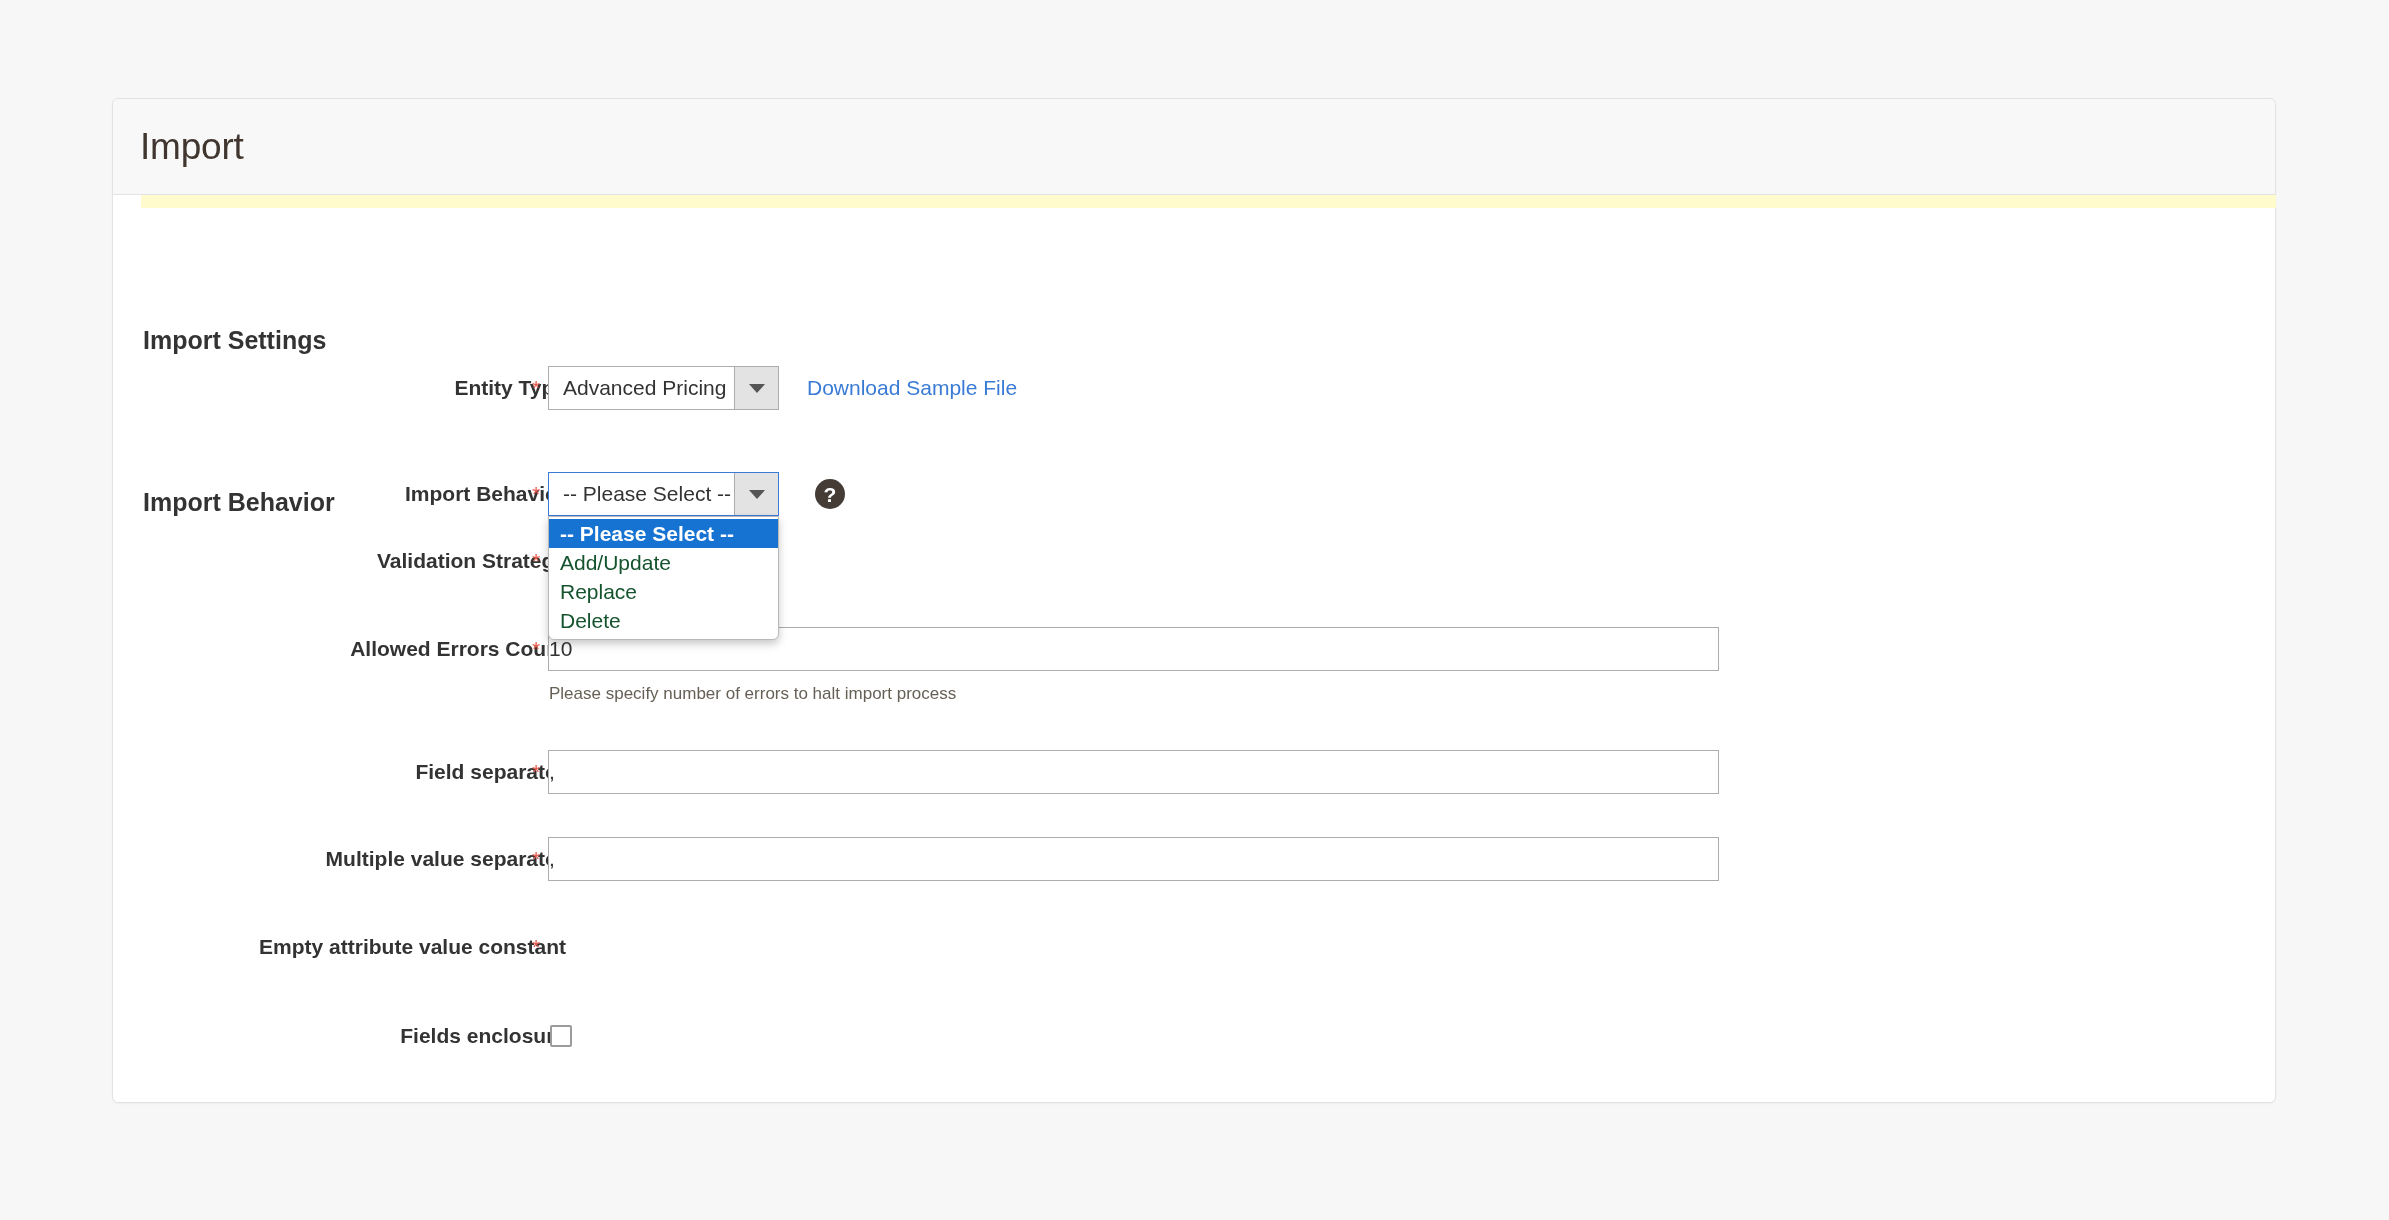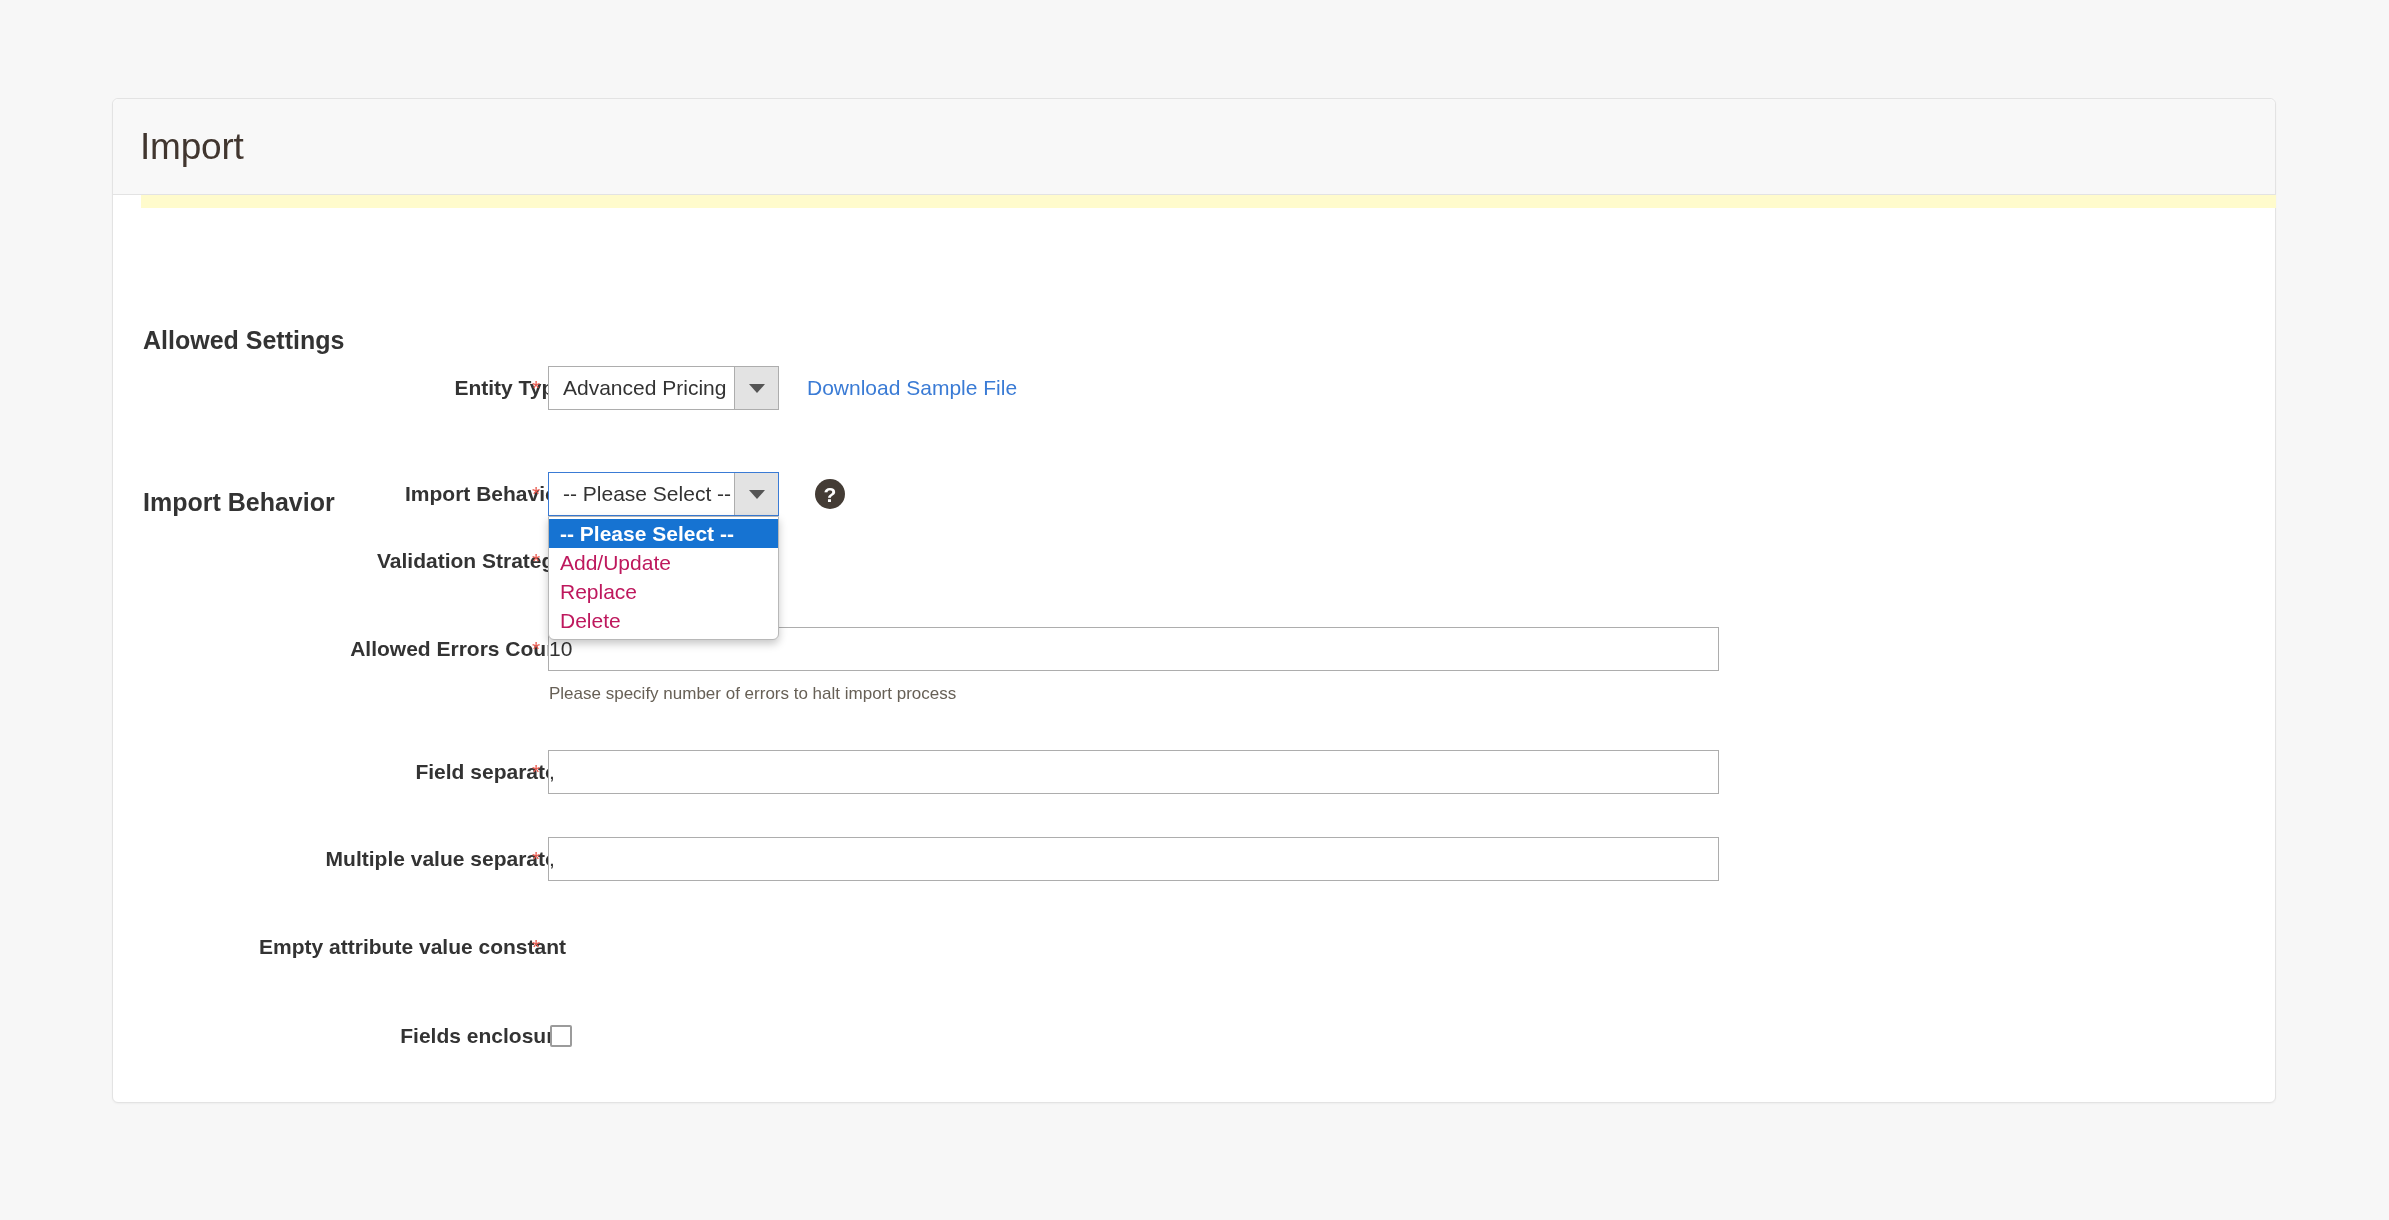--- a/index.html
+++ b/index.html
@@ -191,21 +191,21 @@
     width: 231px;
     background: #ffffff;
     border: 1px solid #b8b8b8;
     border-radius: 0 0 6px 6px;
     box-shadow: 0 4px 8px rgba(0,0,0,0.22);
     padding: 2px 0 4px 0;
     z-index: 40;
   }
   .dropdown-option {
     font-size: 21px;
-    color: #be185d;
+    color: #14532d;
     line-height: 29px;
     padding: 0 6px 0 11px;
     white-space: nowrap;
     cursor: pointer;
   }
   .dropdown-option.selected {
     background: #1673d2;
     color: #ffffff;
     font-weight: bold;
   }
@@ -234,21 +234,21 @@
   <div class="card">
 
     <div class="card-header">
       <span class="card-title">Import</span>
     </div>
 
     <div class="accent-bar"></div>
 
     <div class="card-body">
 
-      <div class="section-heading" id="sec-import-settings">Allowed Settings</div>
+      <div class="section-heading" id="sec-import-settings">Import Settings</div>
 
       <div class="row" style="top:171px;">
         <div class="field-label">
           <span>Entity Type</span>
         </div>
         <span class="req-star">*</span>
 
         <div class="select-wrap" style="width:231px;">
           <span class="select-text">Advanced Pricing</span>
           <span class="select-arrow">

